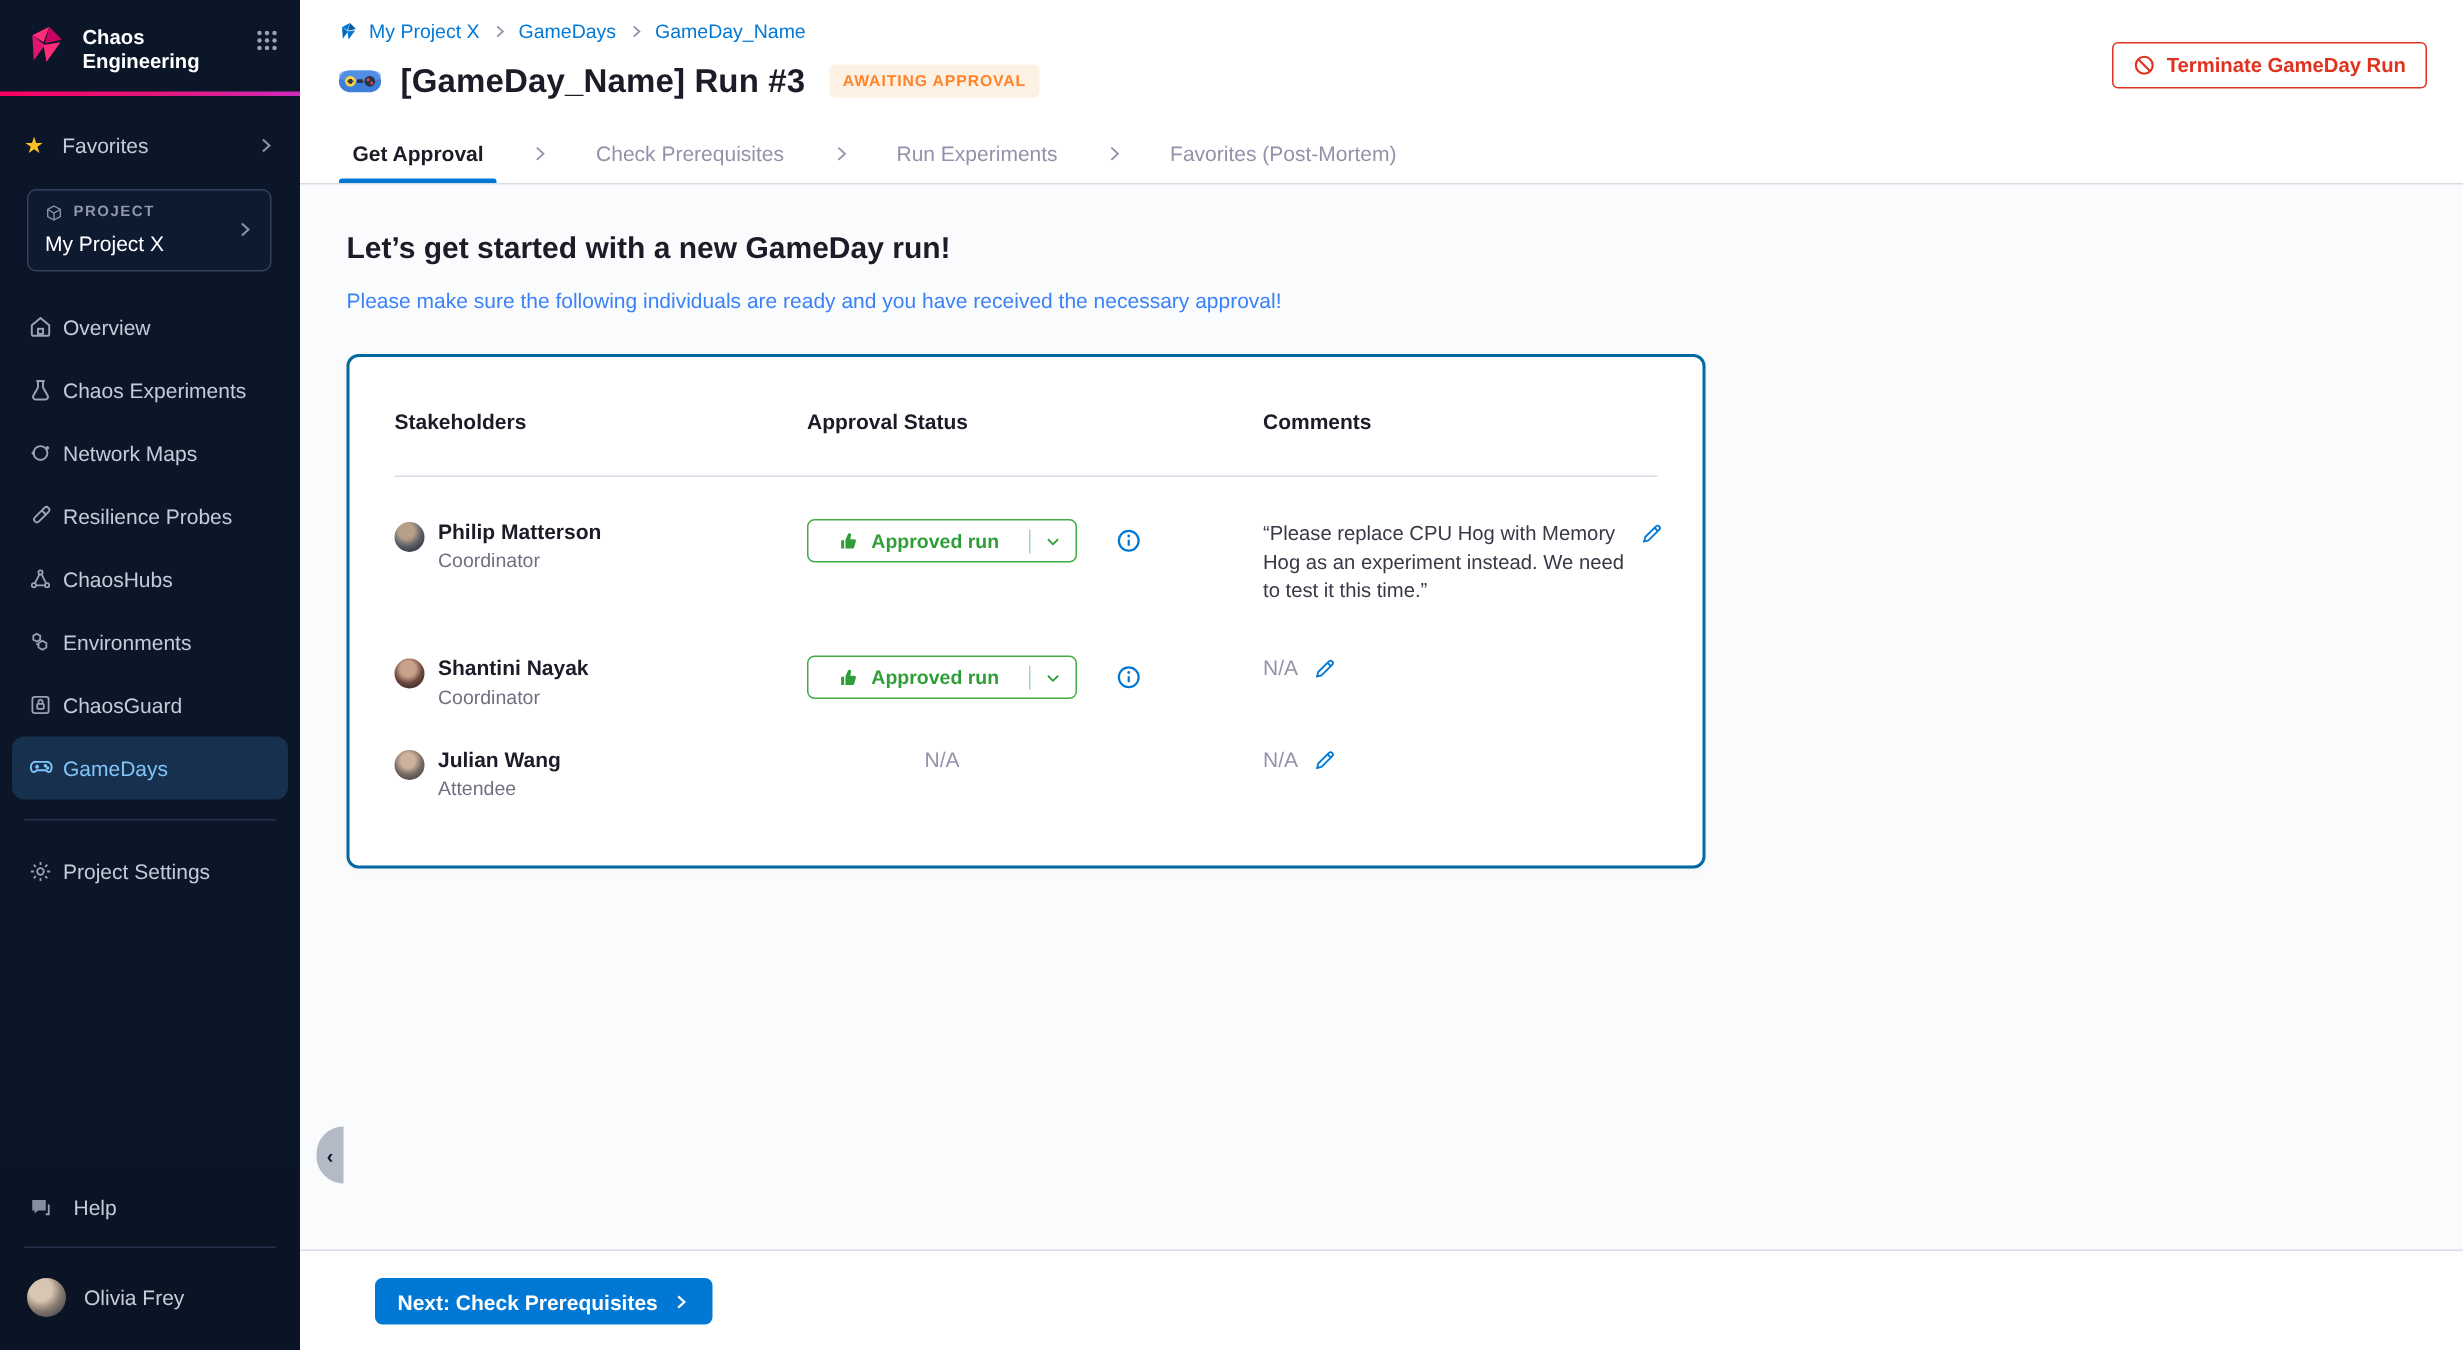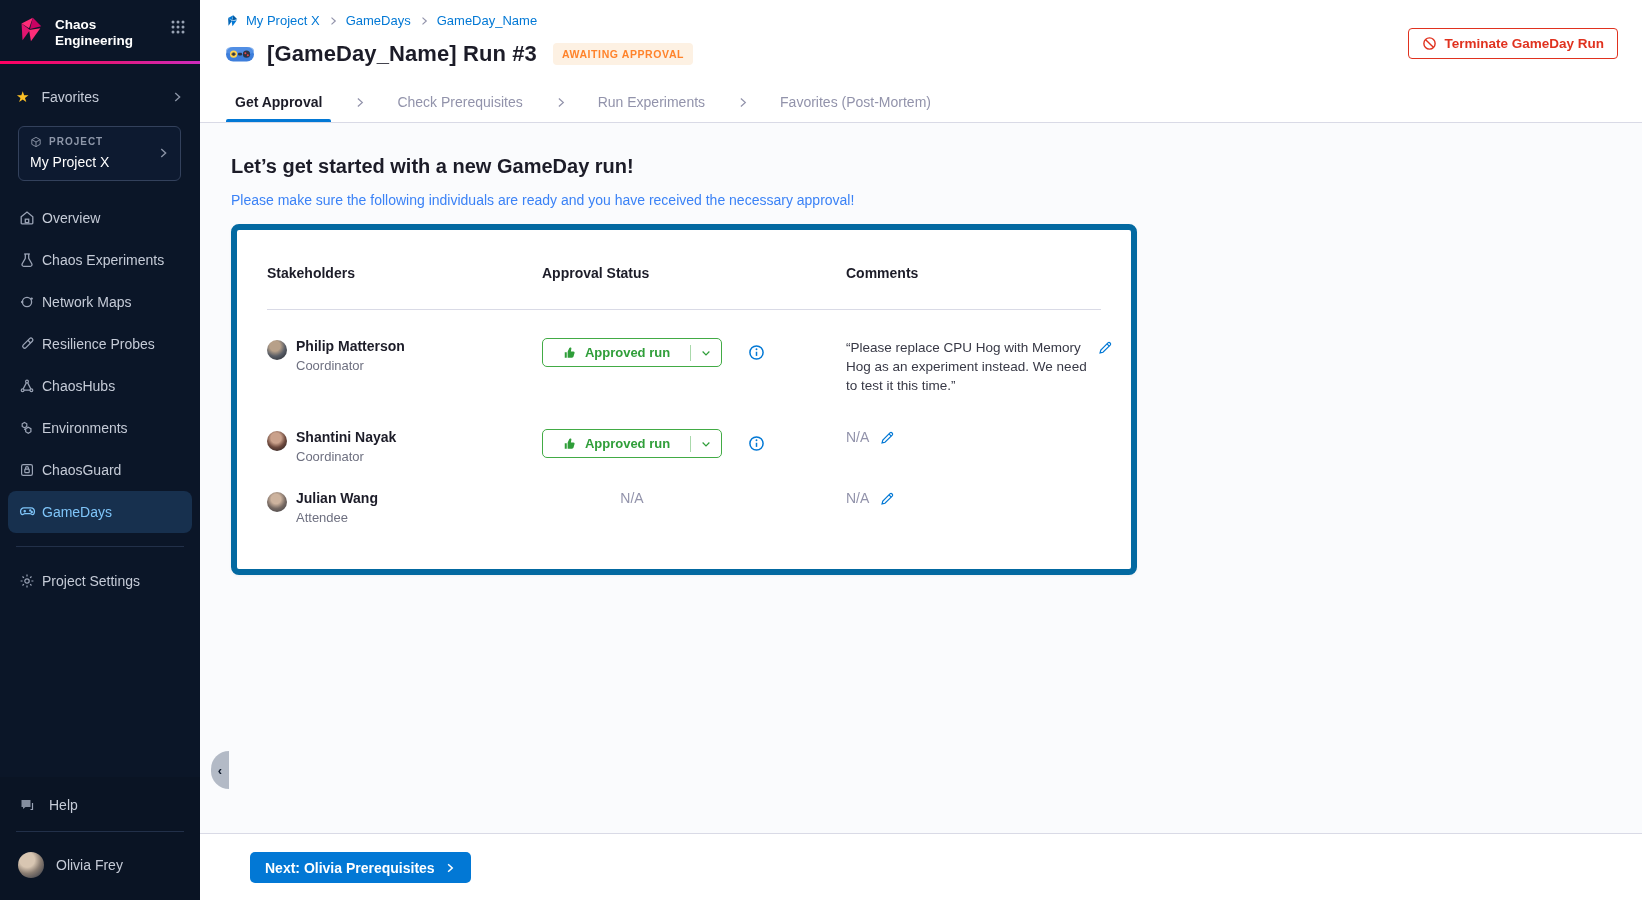--- a/index.html
+++ b/index.html
@@ -54,21 +54,21 @@
   .steps-bar { background:#ffffff; border-bottom:1px solid #d9dae6; height:41px; display:flex; align-items:stretch; padding-left:35px; }
   .step { position:relative; display:flex; align-items:center; font-size:14px; color:#9293ab; margin-right:31px; cursor:pointer; }
   .step.active { color:#1c1c28; font-weight:700; }
   .step.active::after { content:""; position:absolute; left:-9px; right:-9px; bottom:0; height:3px; background:#0278d5; border-radius:2px 2px 0 0; }
   .step-chev { display:flex; align-items:center; color:#9293ab; margin-right:31px; }
 
   .content { flex:1; padding:32px 24px 0 31px; }
   .content h2 { font-size:20px; font-weight:700; color:#1c1c28; }
   .content .subtitle { font-size:14px; color:#3b82f6; margin-top:14px; }
 
-  .card { width:906px; margin-top:16px; background:#ffffff; border:6px solid #0369a1; border-radius:8px; box-shadow:0 1px 3px rgba(40,41,61,.05); padding:35px 30px 44px 30px; }
+  .card { width:906px; margin-top:28px; background:#ffffff; border:2px solid #0369a1; border-radius:8px; box-shadow:0 1px 3px rgba(40,41,61,.05); padding:35px 30px 44px 30px; }
   .tgrid { display:grid; grid-template-columns:275px 304px 1fr; align-items:flex-start; }
   .thead { font-size:14px; font-weight:700; color:#1c1c28; }
   .thead-divider { border-top:1px solid #d9dae6; margin-top:28px; }
   .trow { margin-top:28px; }
   .trow.r2 { margin-top:34px; }
   .trow.r3 { margin-top:26px; }
 
   .stake { display:flex; gap:9px; align-items:flex-start; }
   .avatar { width:20px; height:20px; border-radius:50%; flex-shrink:0; margin-top:2px; }
   .av1 { background:radial-gradient(circle at 40% 30%, #b7a089 0 28%, #5a5e66 55%, #23262e 95%); }
@@ -474,21 +474,21 @@
               </span>
             </div>
           </div>
         </div>
 
       </div>
     </div>
 
     <div class="page-footer">
       <button class="next-btn">
-        <span>Next: Olivia Prerequisites</span>
+        <span>Next: Check Prerequisites</span>
         <span>
           <svg width="12" height="12" viewBox="0 0 16 16" fill="none" stroke="currentColor" stroke-width="2">
               <polyline points="5.5 3 11 8 5.5 13"></polyline>
             </svg>
         </span>
       </button>
     </div>
 
   </main>
 </div>

